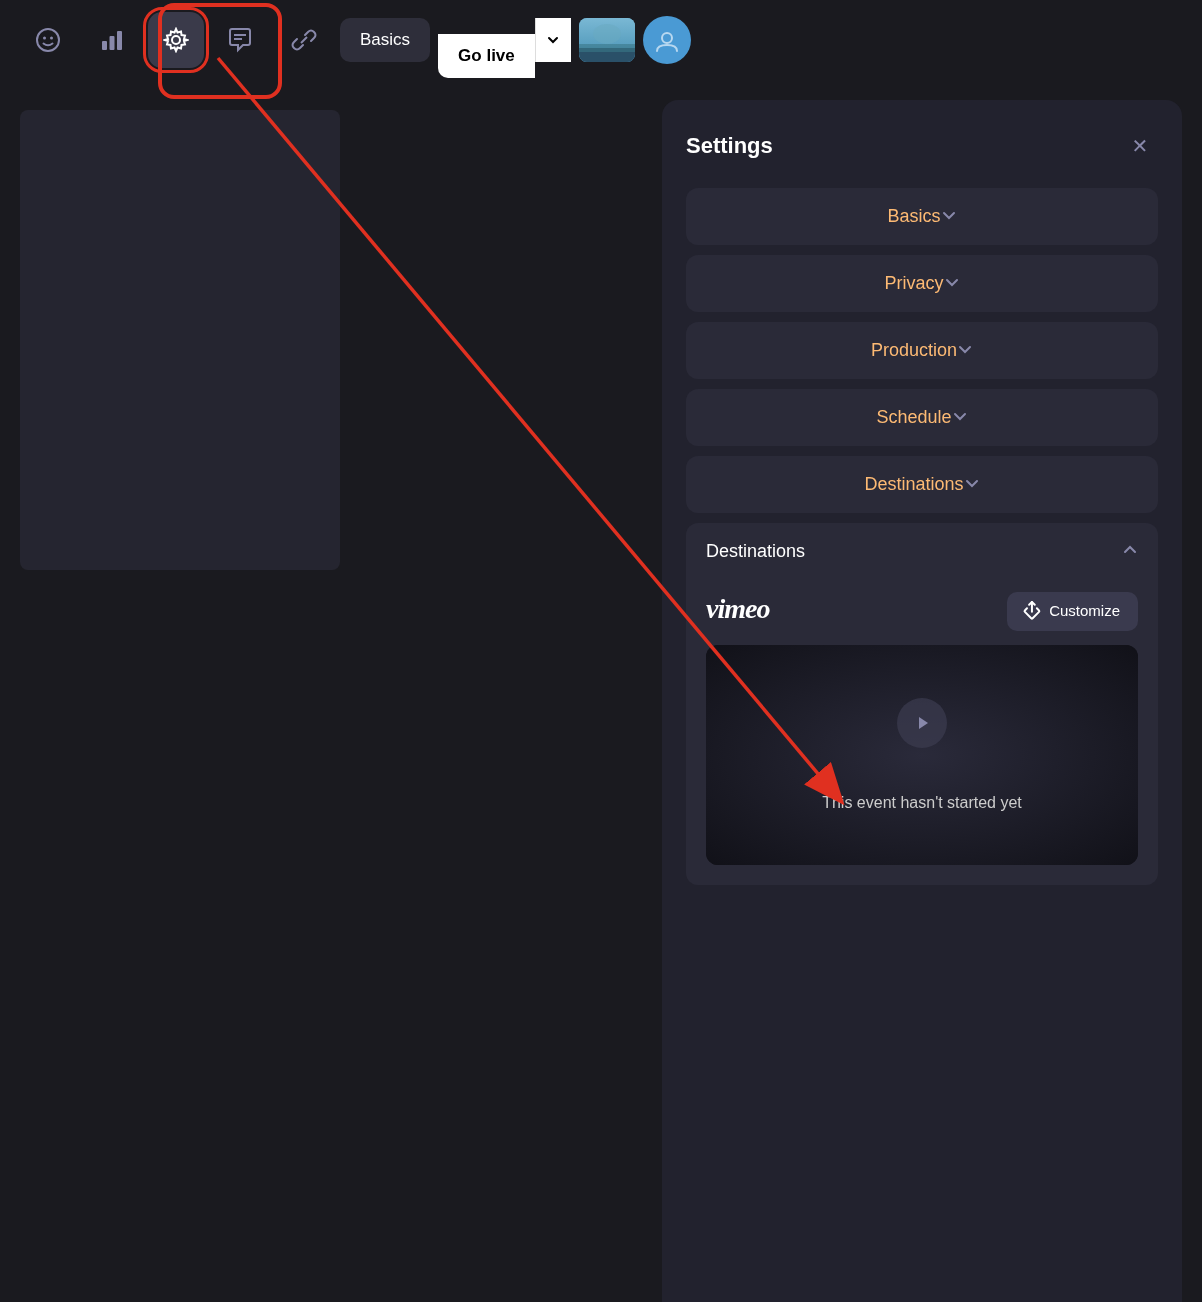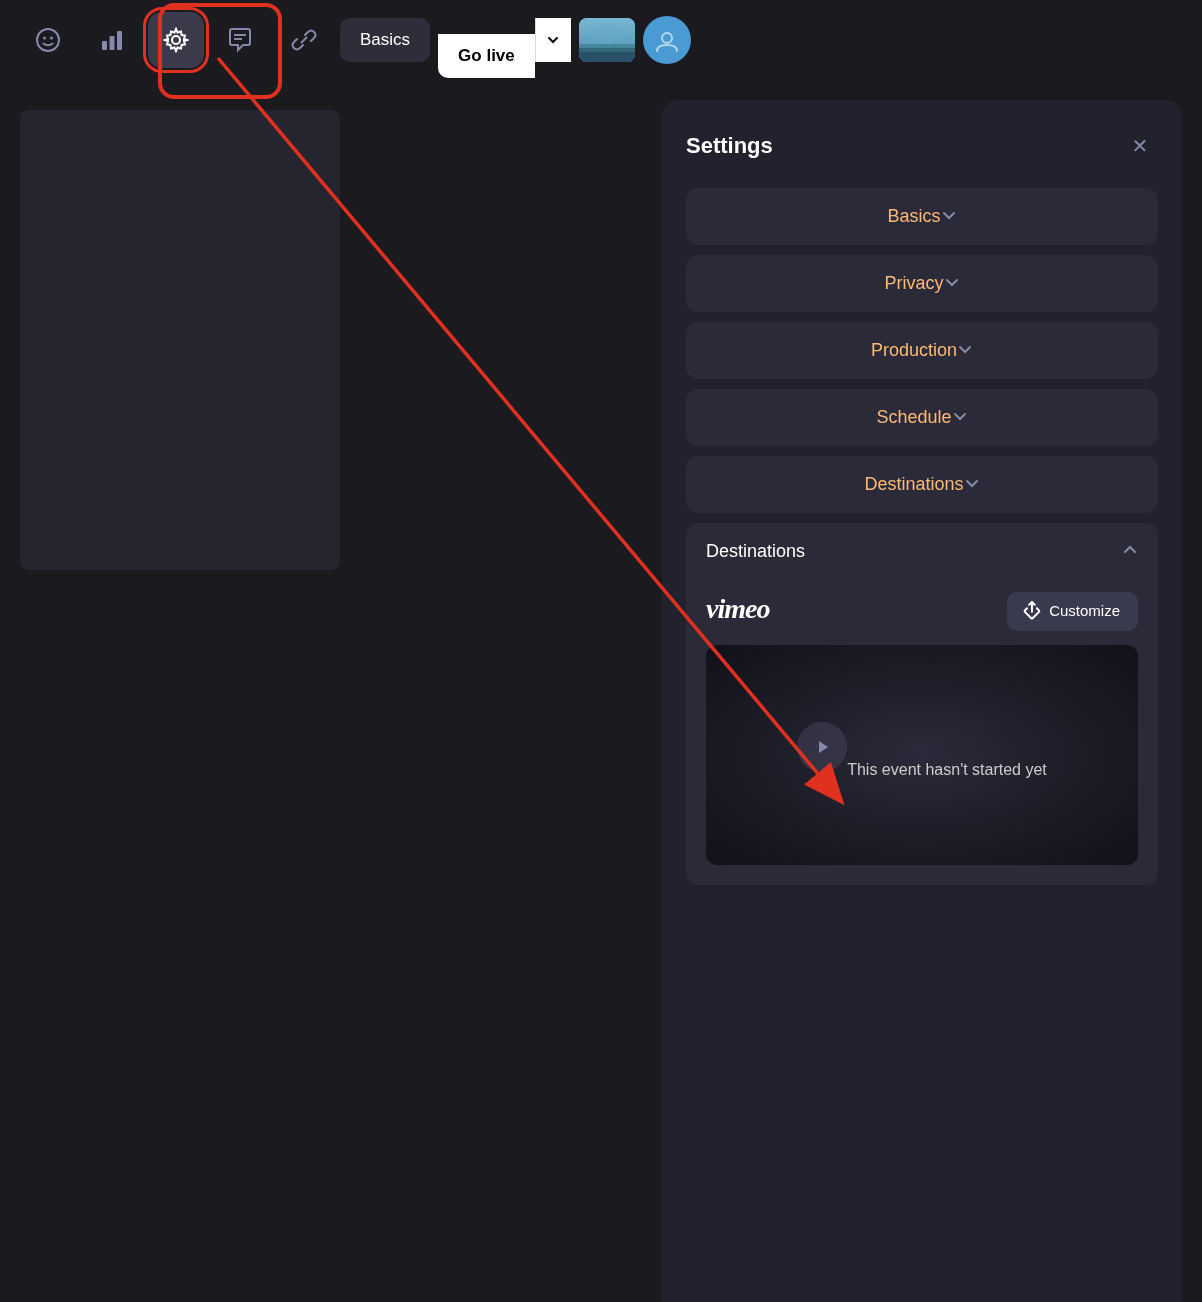--- a/index.html
+++ b/index.html
@@ -498,21 +498,21 @@
                 <path d="M14 2 L7 9" stroke="white" stroke-width="2" fill="none" stroke-linecap="round"></path>
                 <path d="M6 3 L3 3 Q2 3 2 4 L2 13 Q2 14 3 14 L12 14 Q13 14 13 13 L13 10" stroke="white" stroke-width="2" fill="none" stroke-linecap="round"></path>
               </svg>
             </span>
             <span>Customize</span>
           </button>
         </div>
 
         <div class="preview-card">
           <div class="preview-card-bg"></div>
-          <div style="display:flex; flex-direction:row; align-items:center; position:relative; z-index:1;">
+          <div style="display:flex; flex-direction:column; align-items:center; position:relative; z-index:1;">
             <div class="play-icon-circle" style="position:relative; transform:none; top:auto; left:auto; margin-bottom:16px;">
               <svg width="20" height="20" viewBox="0 0 20 20">
                 <polygon points="7,4 16,10 7,16" fill="#8888aa"></polygon>
               </svg>
             </div>
             <span class="preview-text">This event hasn't started yet</span>
           </div>
         </div>
       </div>
     </div>

